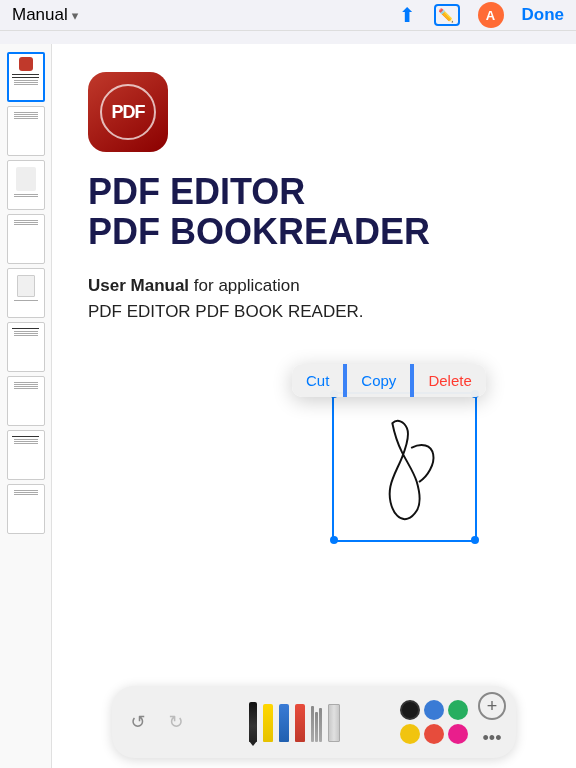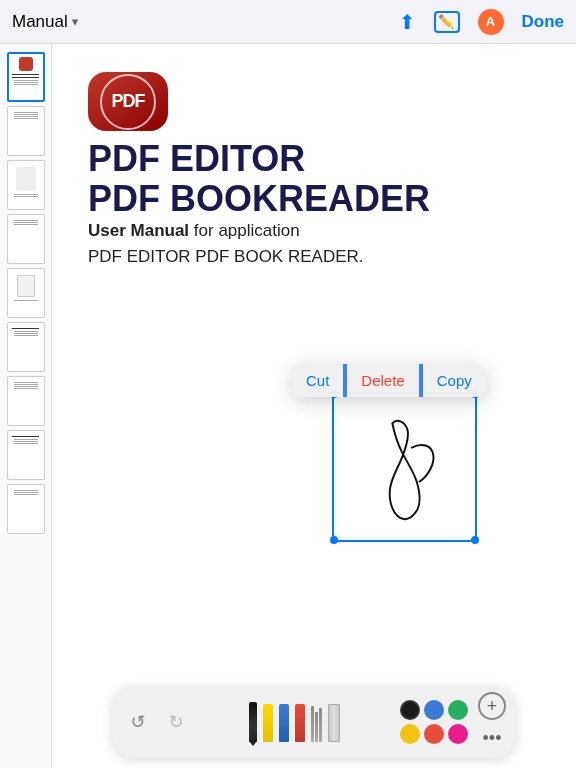--- a/index.html
+++ b/index.html
@@ -9,21 +9,21 @@
       background: #f2f2f7;
       font-family: -apple-system, BlinkMacSystemFont, 'Helvetica Neue', Arial, sans-serif;
       overflow: hidden;
       position: relative;
     }
 
     
     .top-bar {
       position: absolute;
       top: 0; left: 0; right: 0;
-      height: 44px;
+      height: 31px;
       background: #f2f2f7;
       display: flex;
       align-items: center;
       justify-content: space-between;
       padding: 0 12px;
       z-index: 100;
       border-bottom: 1px solid #ddd;
     }
     .top-bar-left {
       display: flex;
@@ -157,27 +157,27 @@
       overflow: hidden;
     }
 
     .page-content {
       padding: 28px 36px 120px 36px;
       position: relative;
     }
 
     .app-icon {
       width: 80px;
-      height: 59px;
+      height: 80px;
       background: linear-gradient(145deg, #c0392b 0%, #8b0000 100%);
       border-radius: 18px;
       display: flex;
       align-items: center;
       justify-content: center;
-      margin-bottom: 8px;
+      margin-bottom: 20px;
     }
     .app-icon-circle {
       width: 56px;
       height: 56px;
       border: 2.5px solid rgba(255,255,255,0.7);
       border-radius: 50%;
       display: flex;
       align-items: center;
       justify-content: center;
     }
@@ -186,20 +186,21 @@
       font-size: 18px;
       font-weight: 700;
       letter-spacing: -1px;
     }
 
     .main-title {
       font-size: 36px;
       font-weight: 900;
       color: #1a1a4e;
       line-height: 1.1;
+      margin-bottom: 22px;
     }
 
     .subtitle {
       font-size: 17px;
       color: #222;
       line-height: 1.5;
       margin-bottom: 12px;
     }
     .subtitle strong {
       font-weight: 700;
@@ -537,22 +538,22 @@
 
       <div class="subtitle">
         <strong>User Manual</strong><span> for application<br>PDF EDITOR PDF BOOK READER.</span>
       </div>
 
 
     </div>
 
     <div class="context-menu">
       <div class="context-menu-item">Cut</div>
+      <div class="context-menu-item">Copy</div>
       <div class="context-menu-item delete">Delete</div>
-      <div class="context-menu-item">Copy</div>
     </div>
 
     <div class="signature-area">
       <div class="signature-handle tl"></div>
       <div class="signature-handle tr"></div>
       <div class="signature-handle bl"></div>
       <div class="signature-handle br"></div>
       <svg class="signature-svg" viewBox="0 0 145 150">
 
         <path d="M 60 30 C 65 25, 72 28, 75 35 C 78 42, 74 55, 70 65 C 66 75, 60 85, 58 95 C 56 105, 58 118, 65 125 C 72 132, 80 128, 85 120 C 90 112, 88 100, 85 90 C 82 80, 75 70, 70 60 C 65 50, 62 40, 60 30 Z" fill="none" stroke="#111" stroke-width="2" stroke-linecap="round" stroke-linejoin="round"></path>

